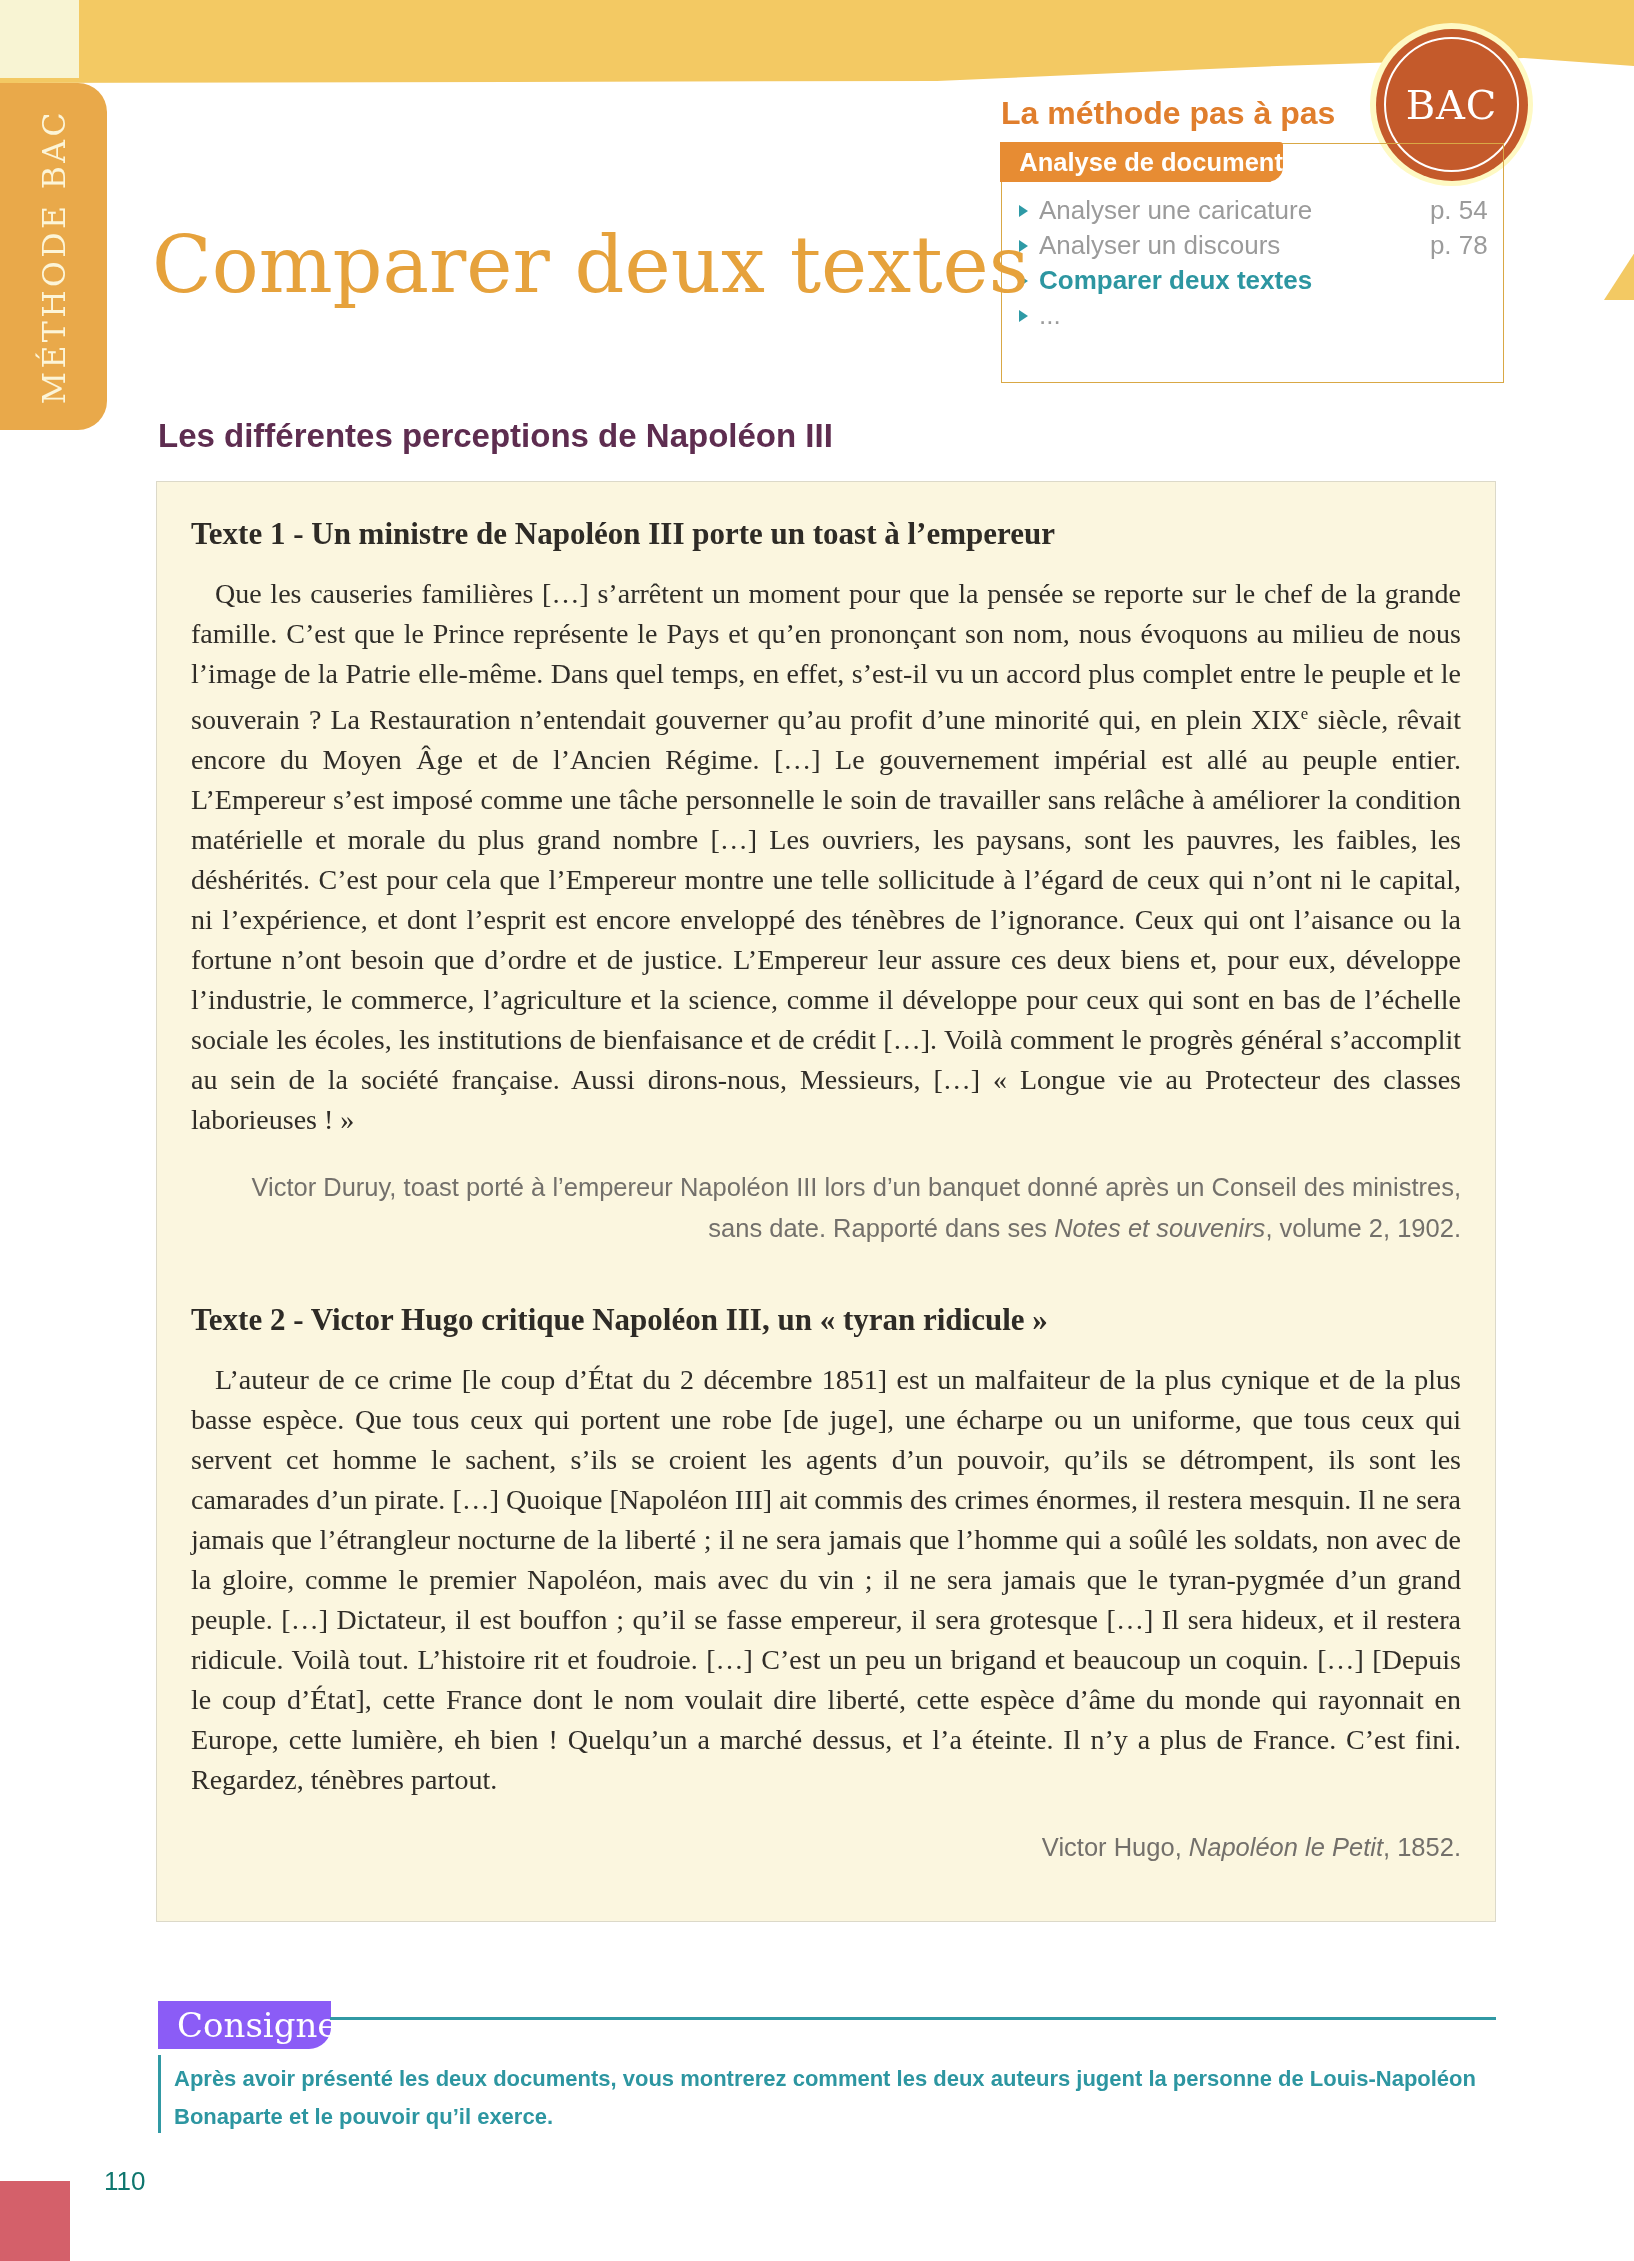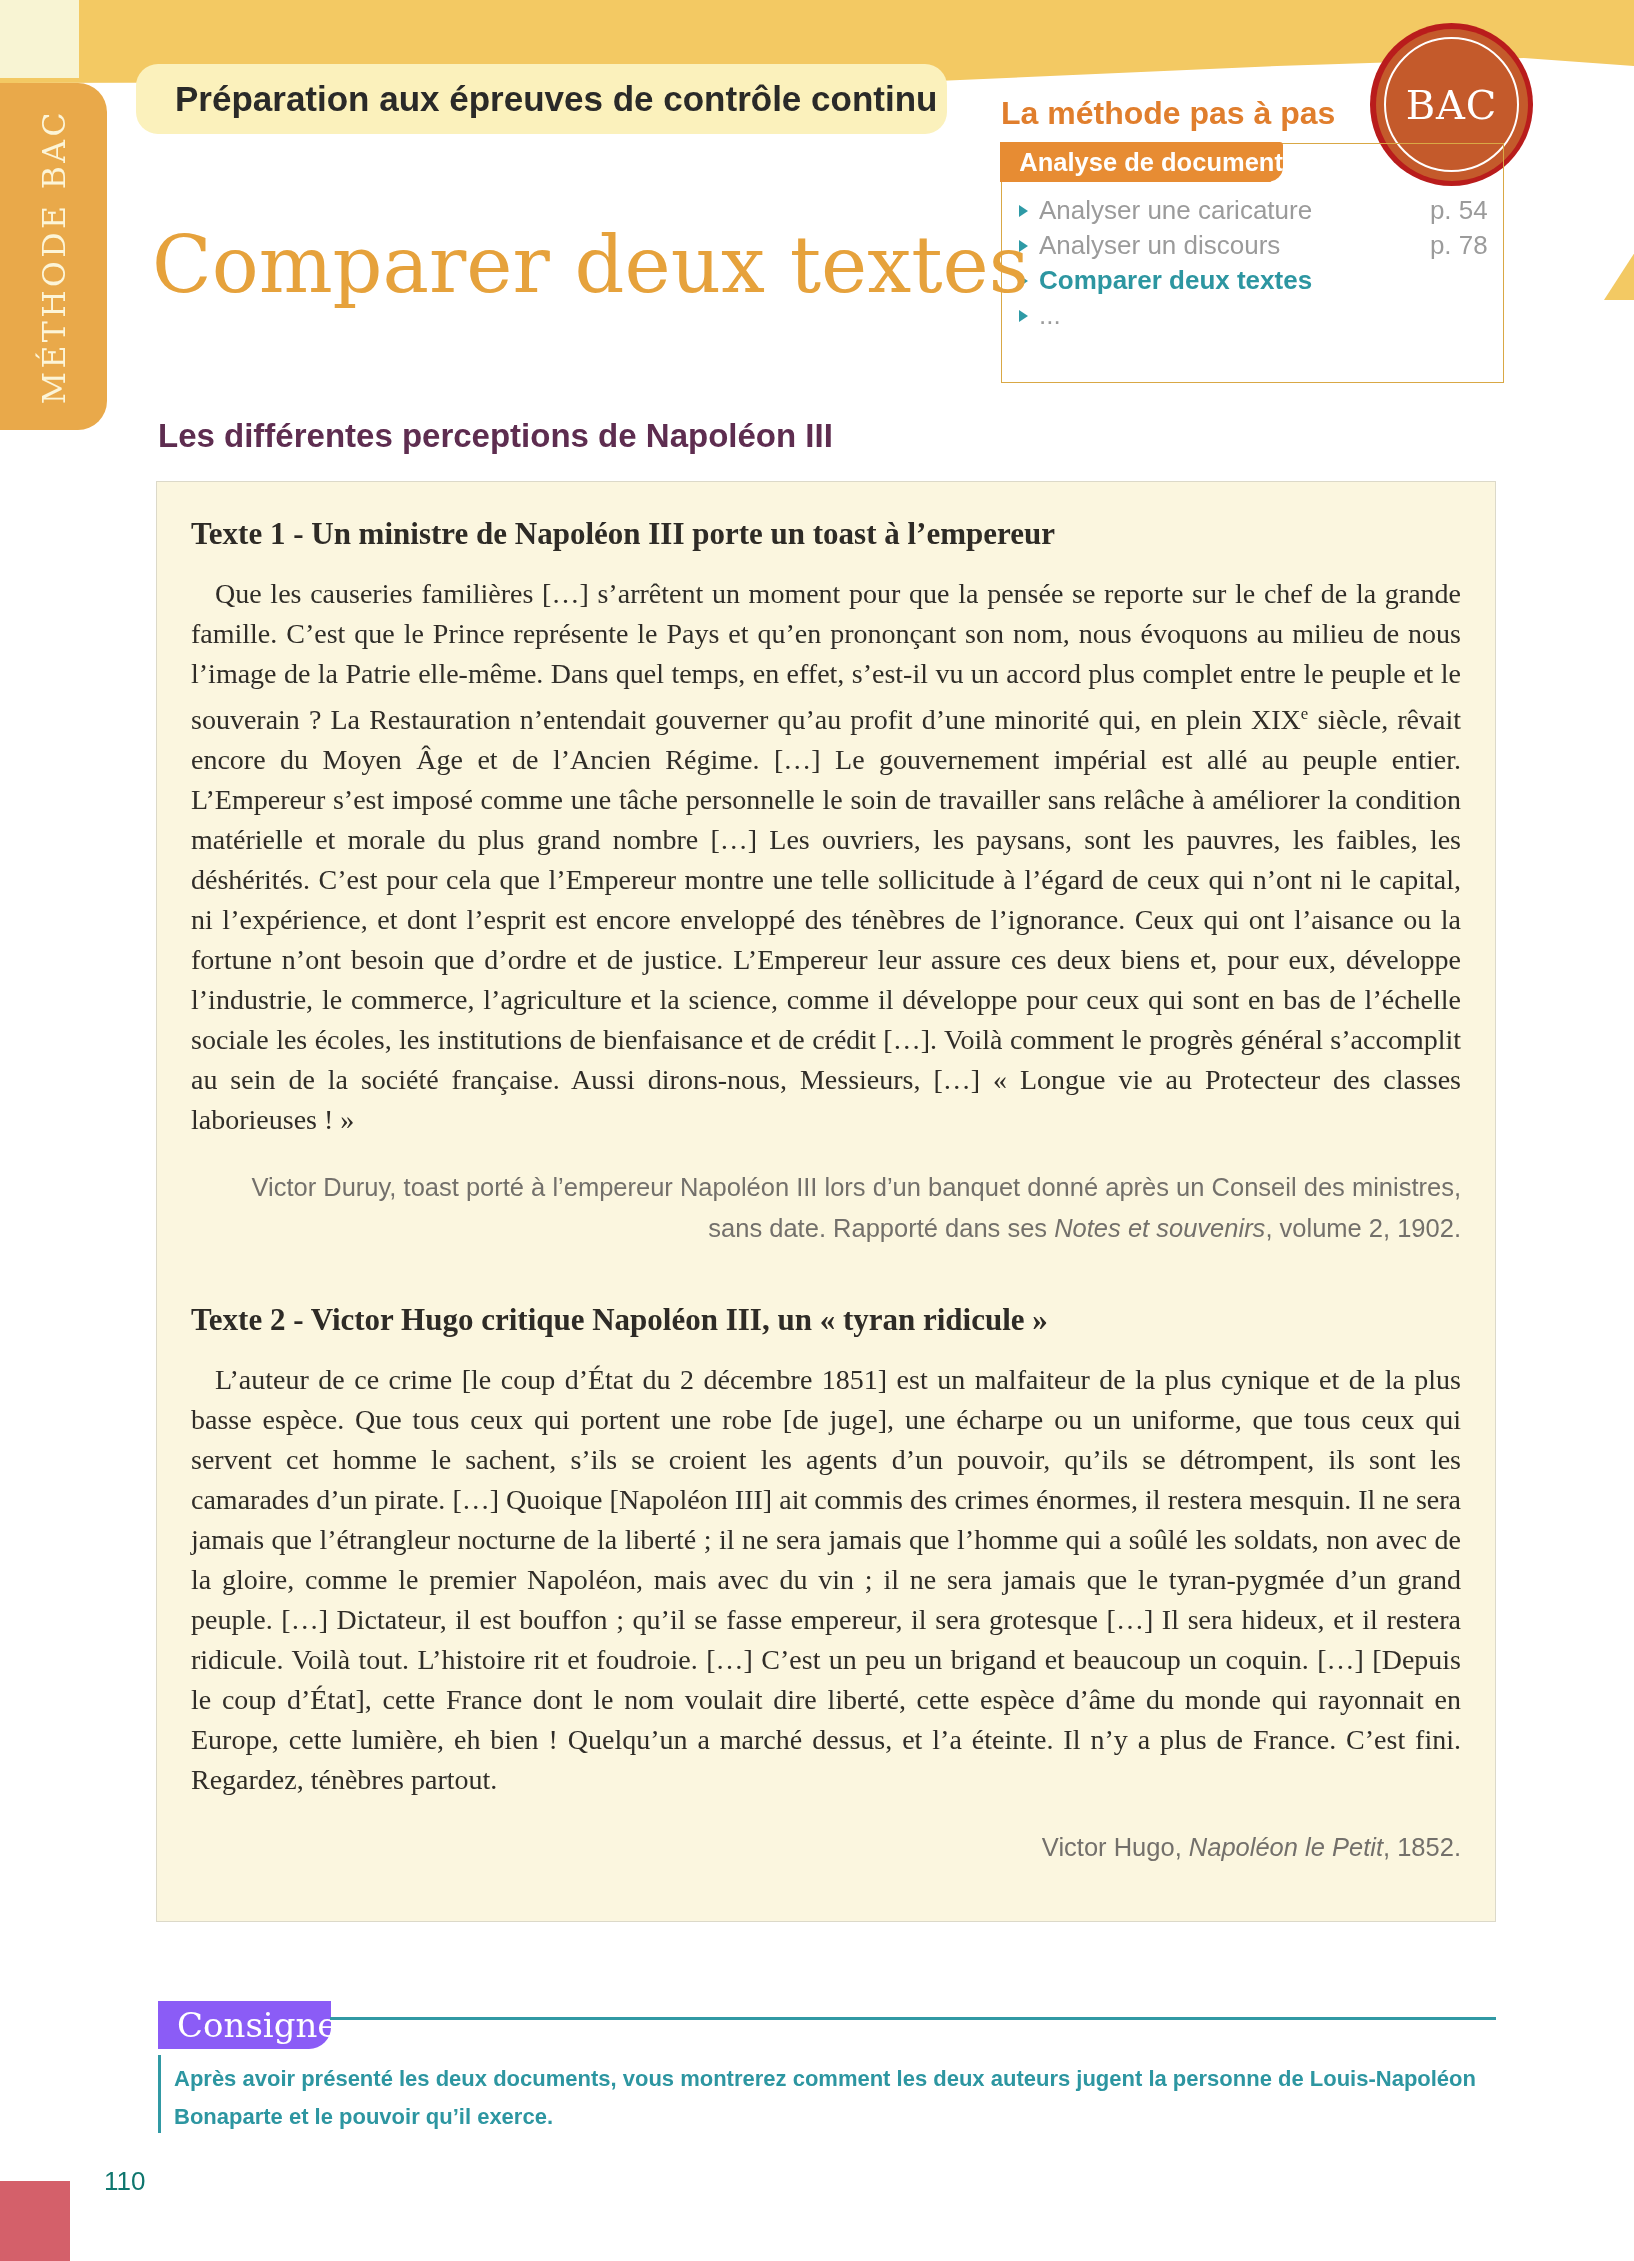--- a/index.html
+++ b/index.html
@@ -19,21 +19,21 @@
   .side-tab span{writing-mode:vertical-rl;transform:rotate(180deg);
     font-family:"DejaVu Serif",serif;font-size:31.5px;letter-spacing:3.4px;color:#fcf5d8;}
 
   
   .banner{position:absolute;left:136px;top:64px;width:811px;height:70px;background:#fbf1bc;
     border-radius:22px;display:flex;align-items:center;}
   .banner span{padding-left:39px;font-size:35px;font-weight:bold;color:#2a2a28;}
 
   
   .bac{position:absolute;left:1370px;top:23px;width:163px;height:163px;border-radius:50%;
-    background:#b91c1c;display:flex;align-items:center;justify-content:center;}
+    background:#fef9c3;display:flex;align-items:center;justify-content:center;}
   .bac-inner{position:relative;width:152px;height:152px;border-radius:50%;background:#c45a2b;
     display:flex;align-items:center;justify-content:center;}
   .bac-inner::after{content:"";position:absolute;inset:8.5px;border:2.6px solid #ffffff;border-radius:50%;}
   .bac-inner span{font-family:"DejaVu Serif",serif;font-size:40px;color:#ffffff;letter-spacing:0.9px;}
 
   
   .method-heading{position:absolute;left:1001px;top:95px;font-size:32px;font-weight:bold;color:#e07e2d;}
   .method-box{position:absolute;left:1001px;top:143px;width:503px;height:240px;
     border:1.7px solid #d9a845;box-sizing:border-box;background:transparent;}
   .method-badge{position:absolute;left:-1.7px;top:-1.7px;width:283px;height:40px;background:#e78c33;
@@ -82,23 +82,20 @@
 <div id="page">
 
   <div class="top-band"></div>
   <div class="right-sliver"></div>
   <div class="corner-cream"></div>
 
   <div class="side-tab">
     <span>MÉTHODE BAC</span>
   </div>
 
-  <div class="banner">
-    <span>Préparation aux épreuves de contrôle continu</span>
-  </div>
 
   <div class="bac">
     <div class="bac-inner">
       <span>BAC</span>
     </div>
   </div>
 
   <div class="method-heading">La méthode pas à pas</div>
   <div class="method-box">
     <div class="method-badge">

